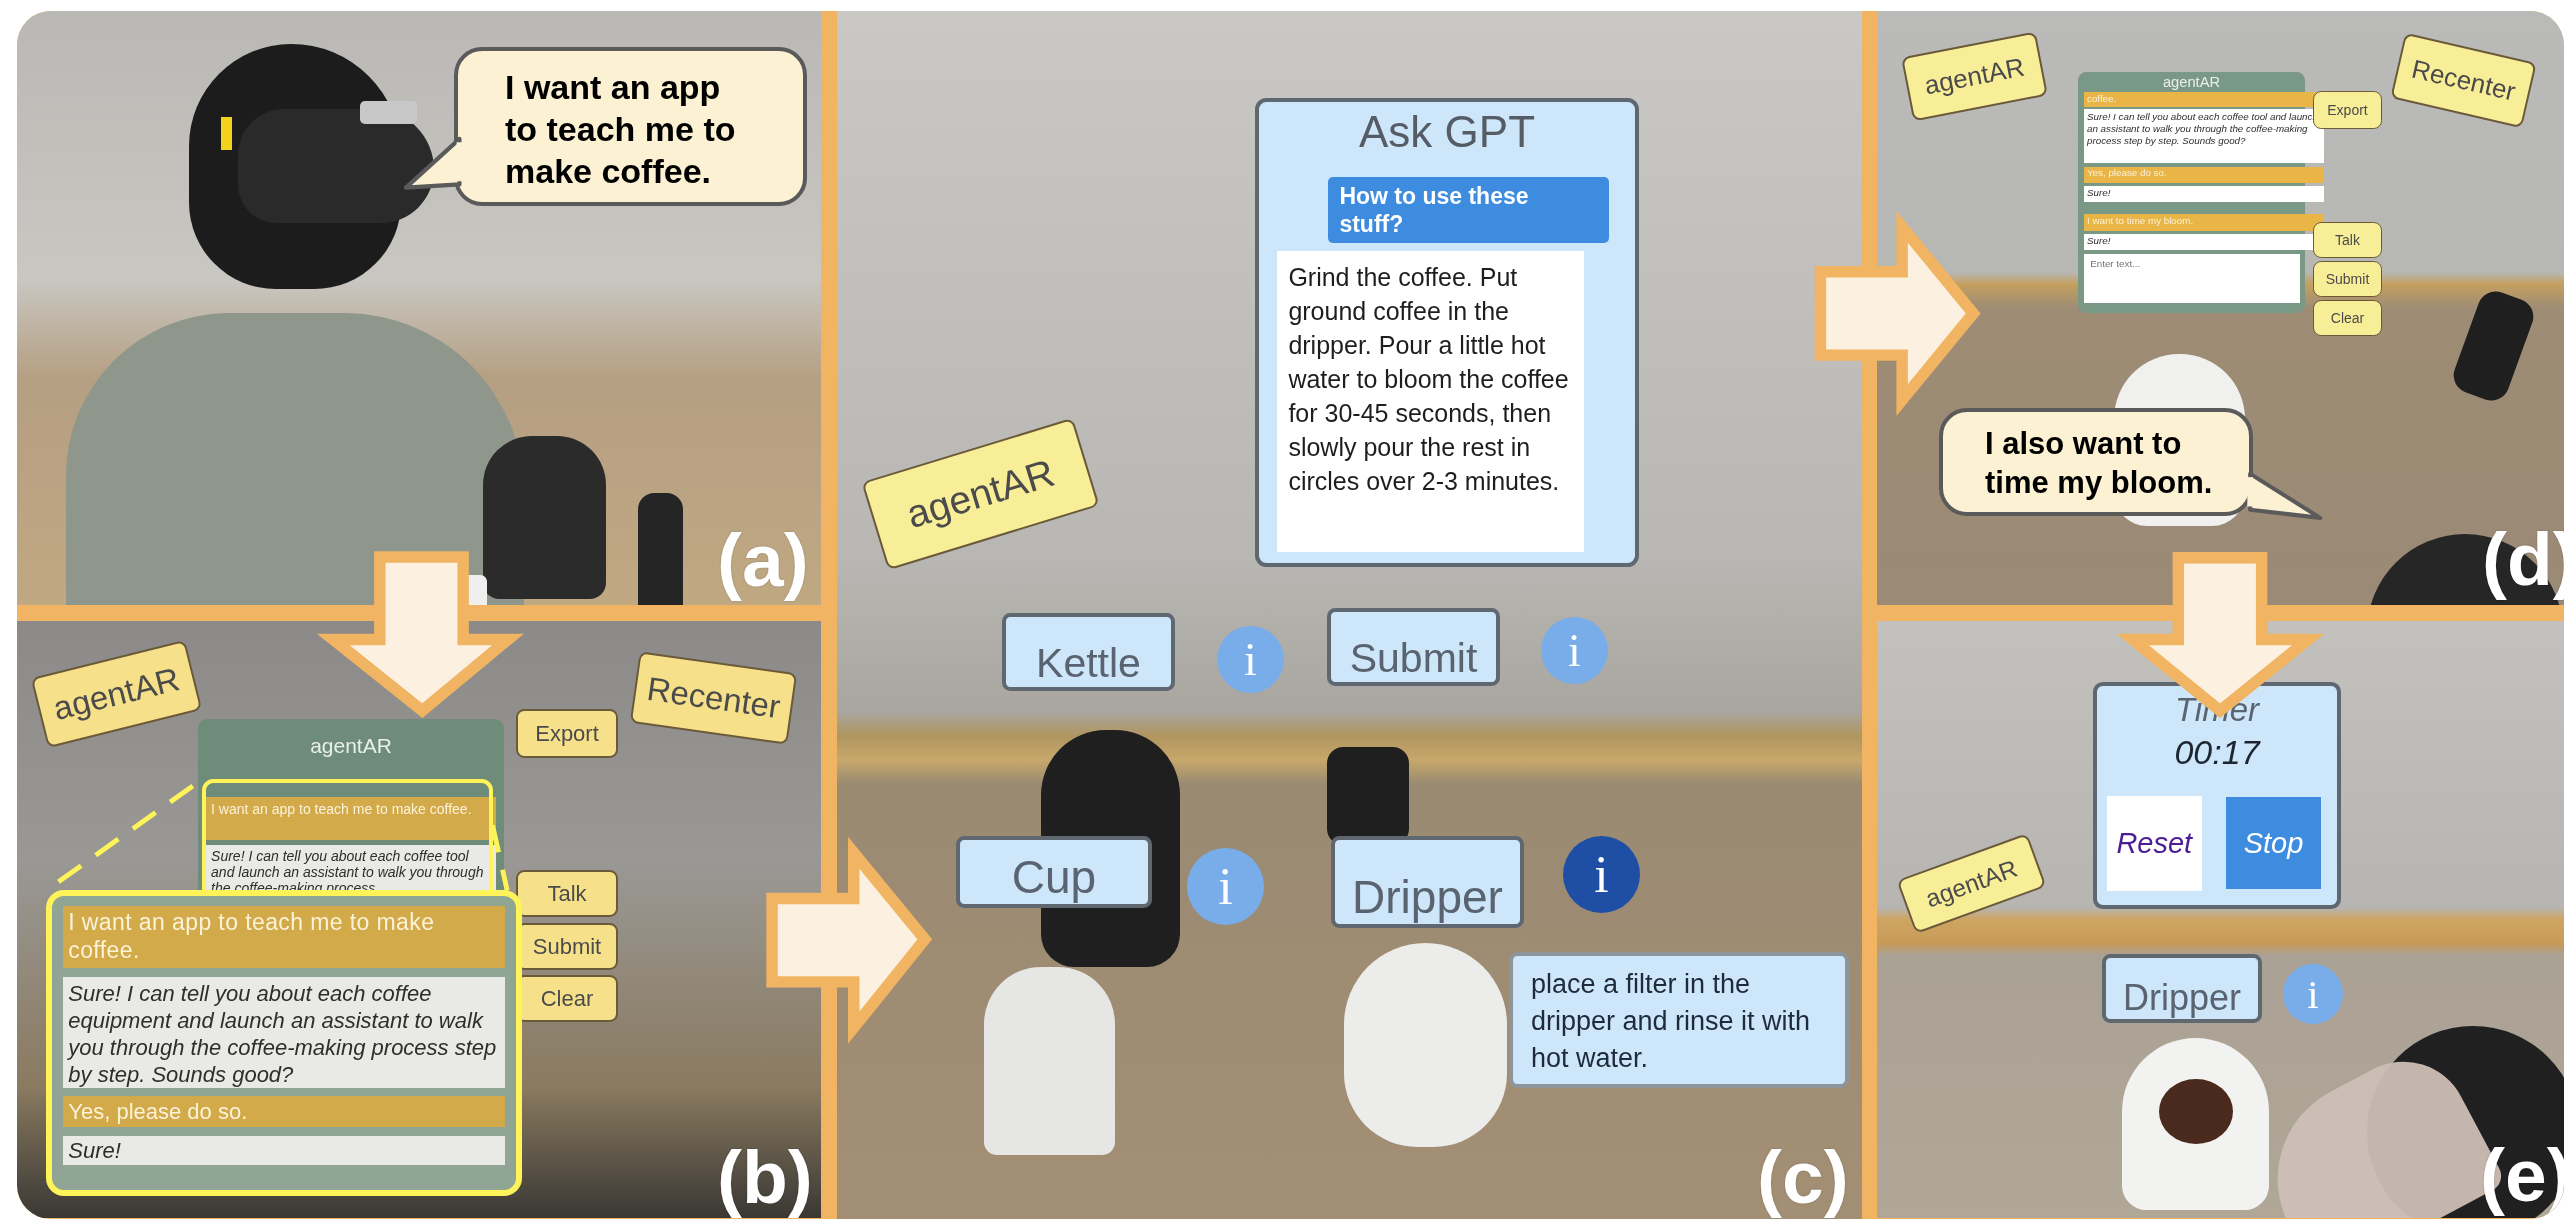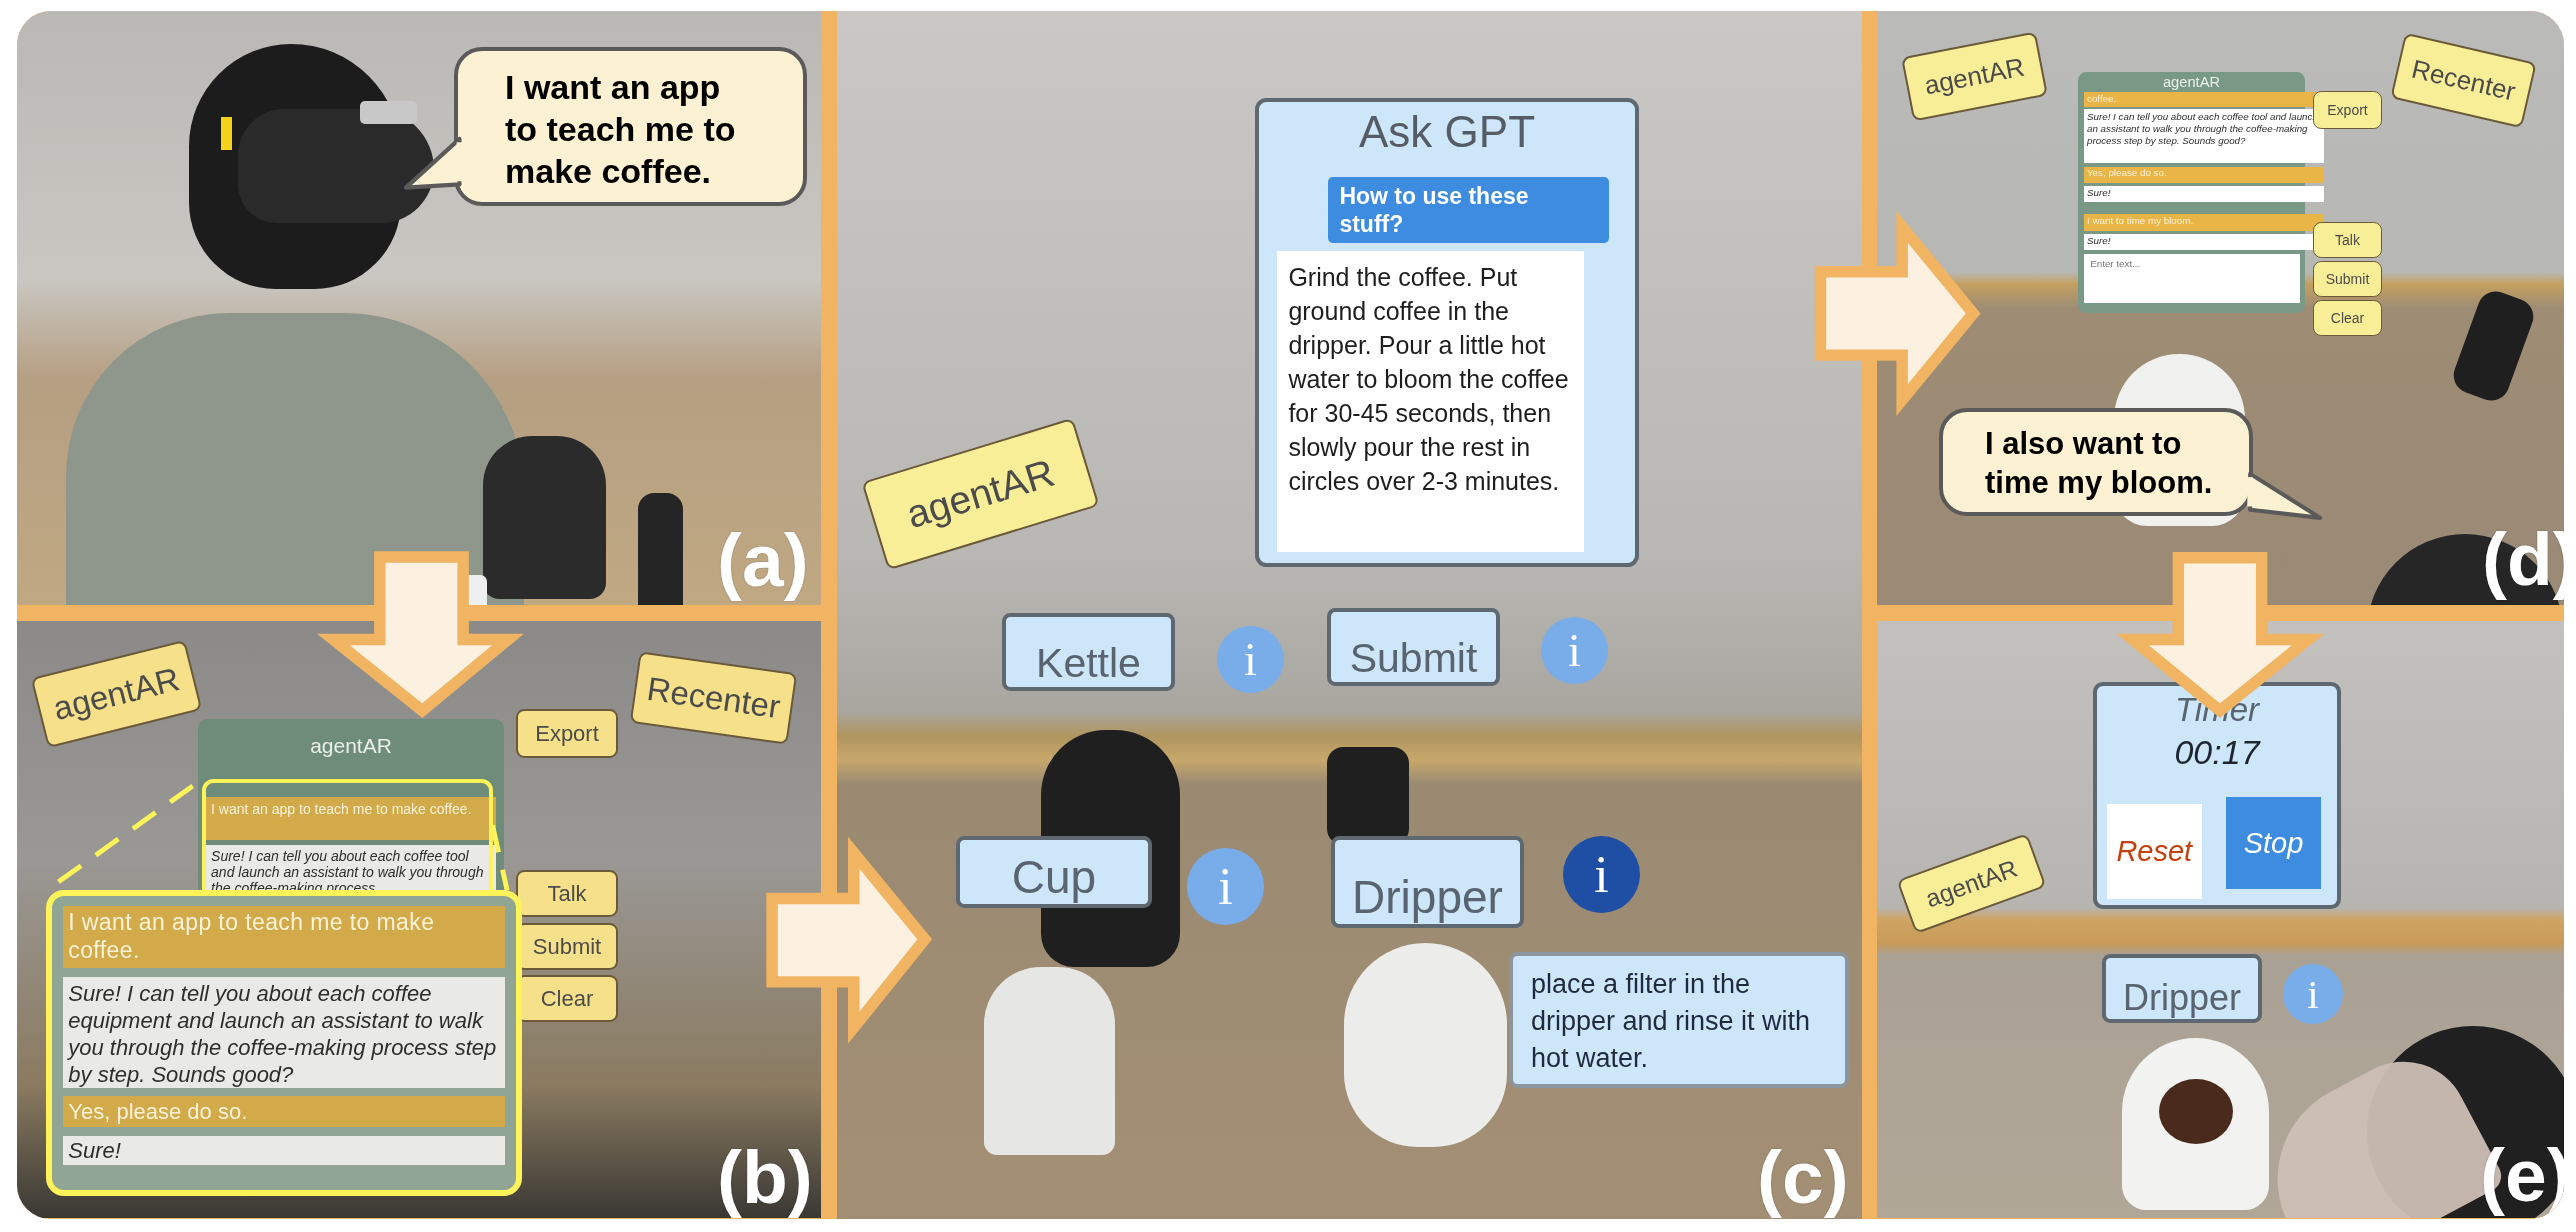--- a/index.html
+++ b/index.html
@@ -209,21 +209,21 @@
   </div>
 
   <div class="panel" id="panel-e">
     <div class="yellow-btn" style="left:24.5px;top:234px;width:139px;height:57px;transform:rotate(-20deg);font-size:24.5px;background:#F9EE98;">
       <span>agentAR</span>
     </div>
 
     <div style="position:absolute;left:216px;top:61px;width:248px;height:227px;background:#CDE6FA;border:4.9px solid #5f6770;border-radius:9.8px;box-sizing:border-box;font-style:italic;">
       <div style="text-align:center;color:#5a6470;font-size:33px;margin-top:4.9px;">Timer</div>
       <div style="text-align:center;color:#1d2530;font-size:34px;margin-top:3.3px;">00:17</div>
-      <div style="position:absolute;left:9.8px;top:110px;width:95px;height:95px;background:#ffffff;color:#c2410c;font-size:29px;display:flex;align-items:center;justify-content:center;margin-top:8px;">
+      <div style="position:absolute;left:9.8px;top:110px;width:95px;height:95px;background:#ffffff;color:#4c1d95;font-size:29px;display:flex;align-items:center;justify-content:center;">
         <span>Reset</span>
       </div>
       <div style="position:absolute;left:129px;top:111px;width:95px;height:92px;background:#3D8CE0;color:#ffffff;font-size:29px;display:flex;align-items:center;justify-content:center;">
         <span>Stop</span>
       </div>
     </div>
 
     <div class="ar-label" style="left:225px;top:333px;width:160px;height:69px;font-size:36px;">
         <span>Dripper</span>
       </div>

